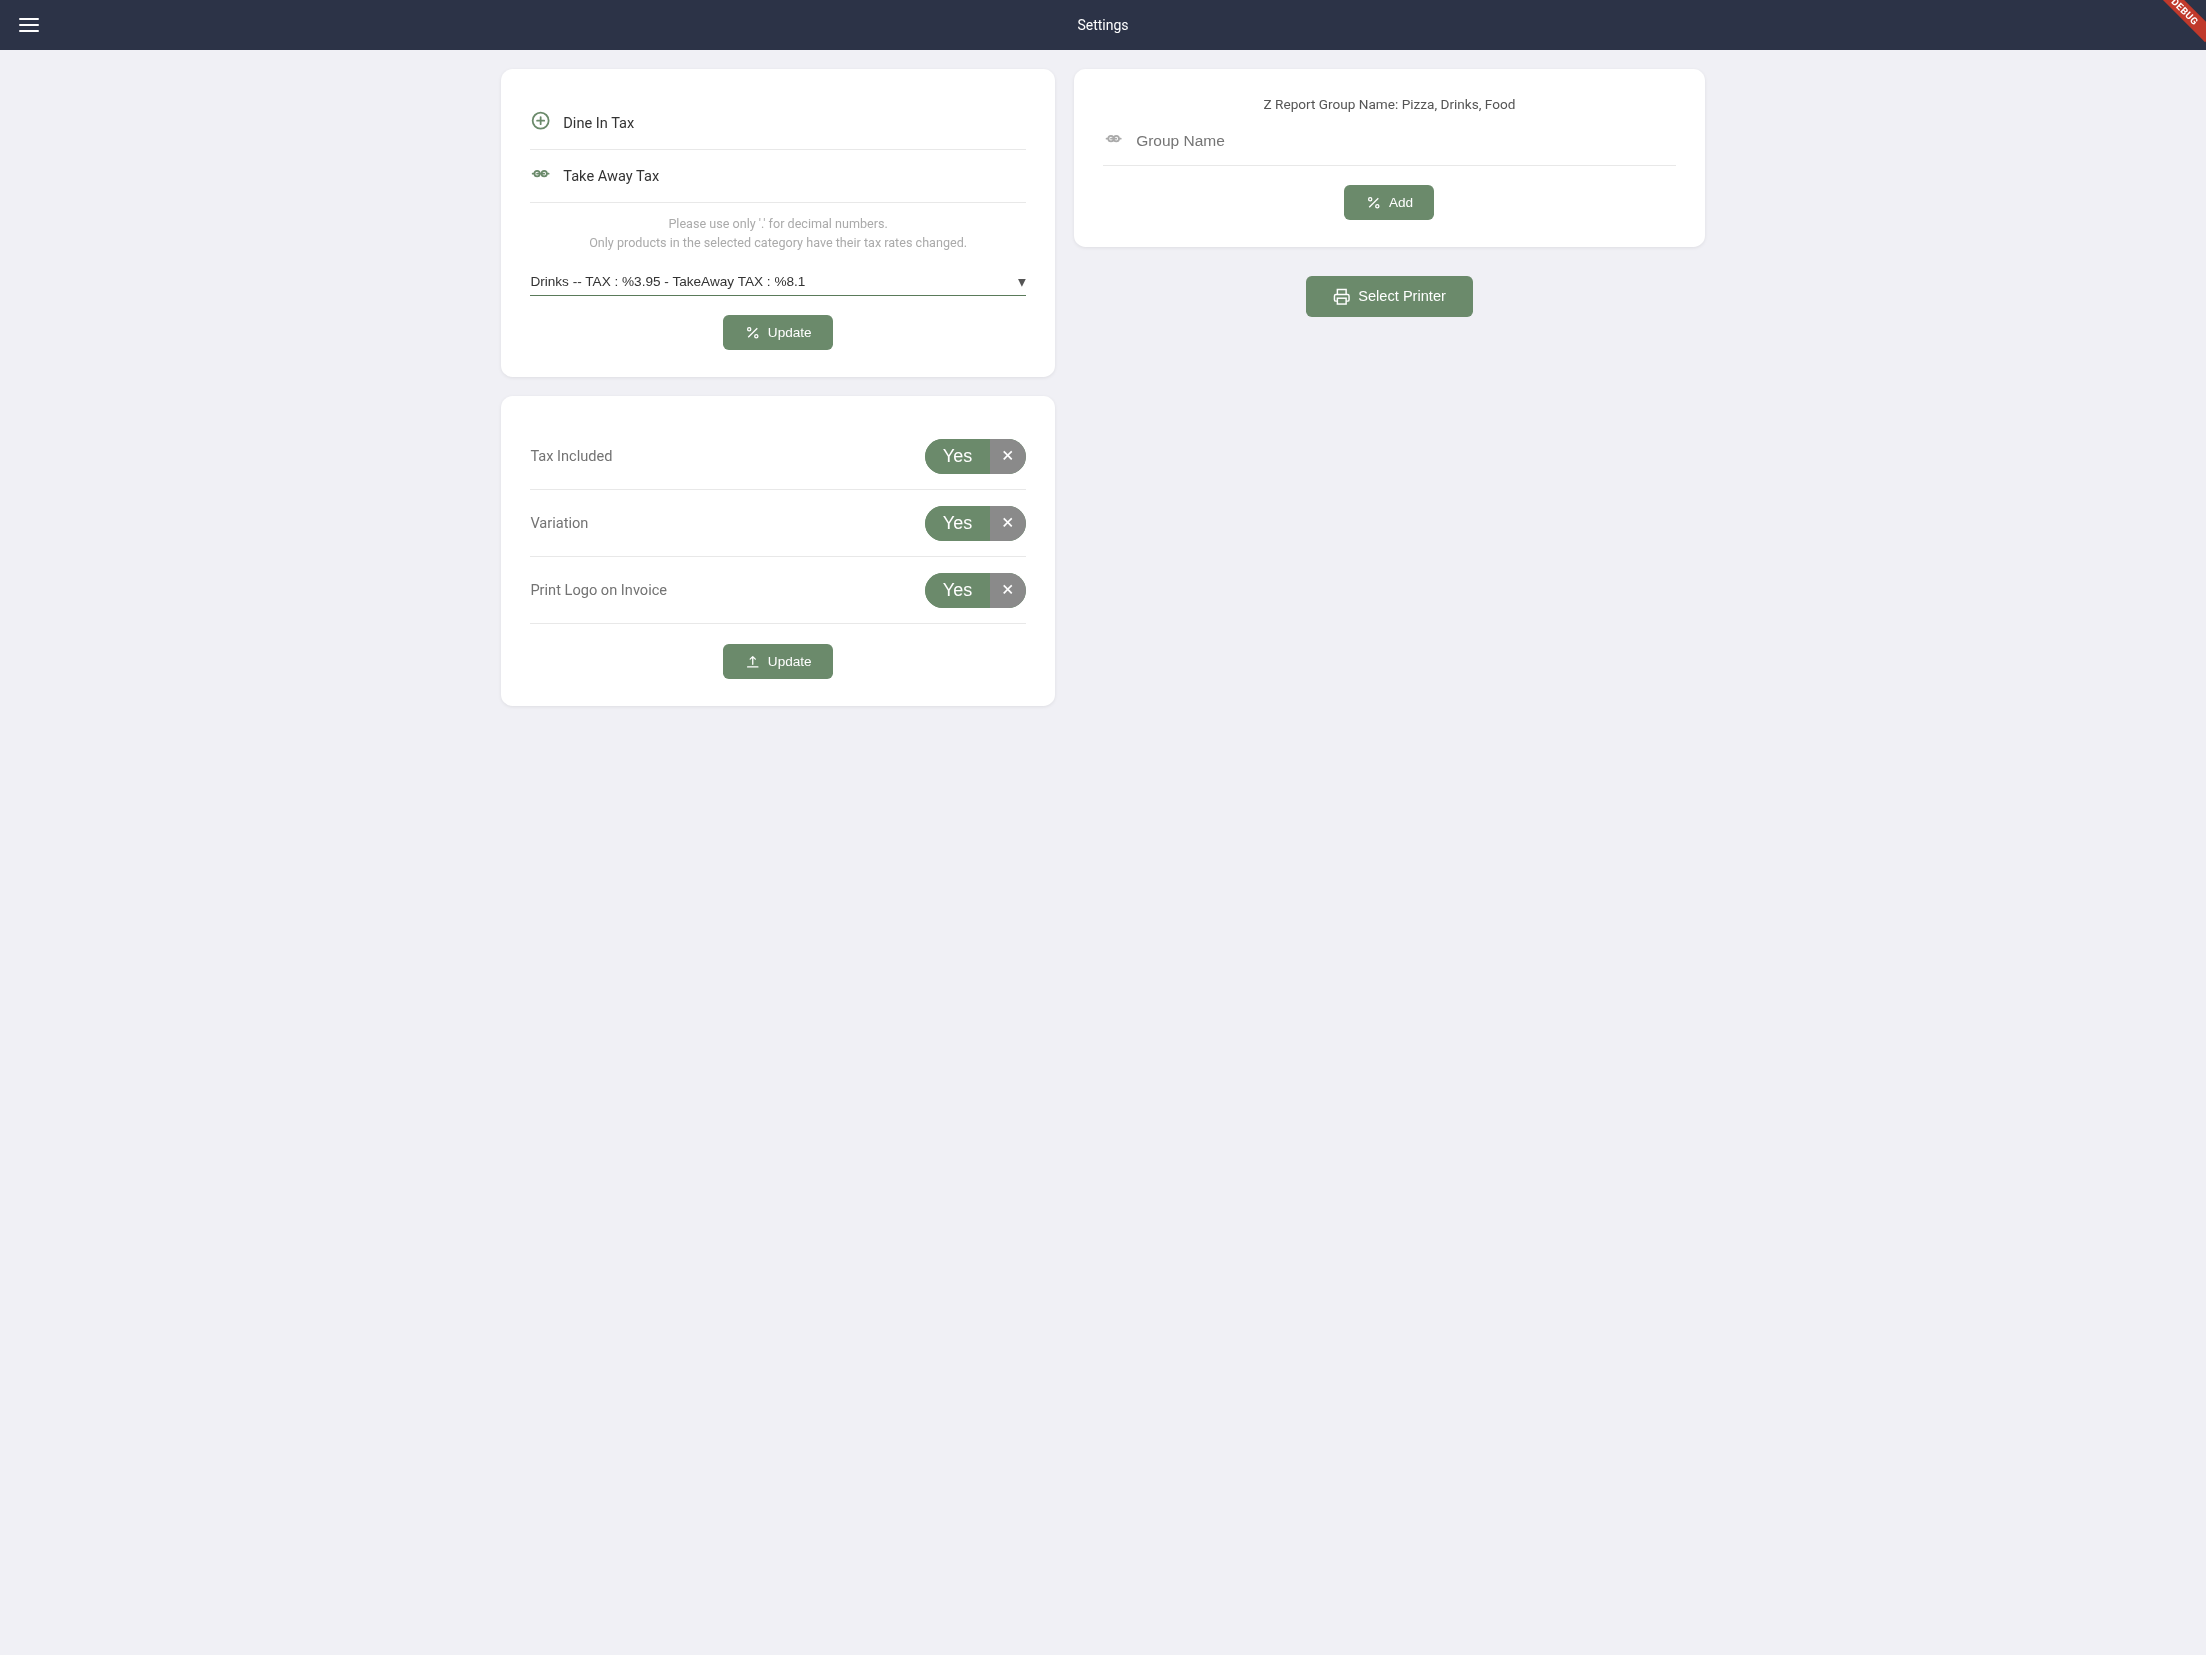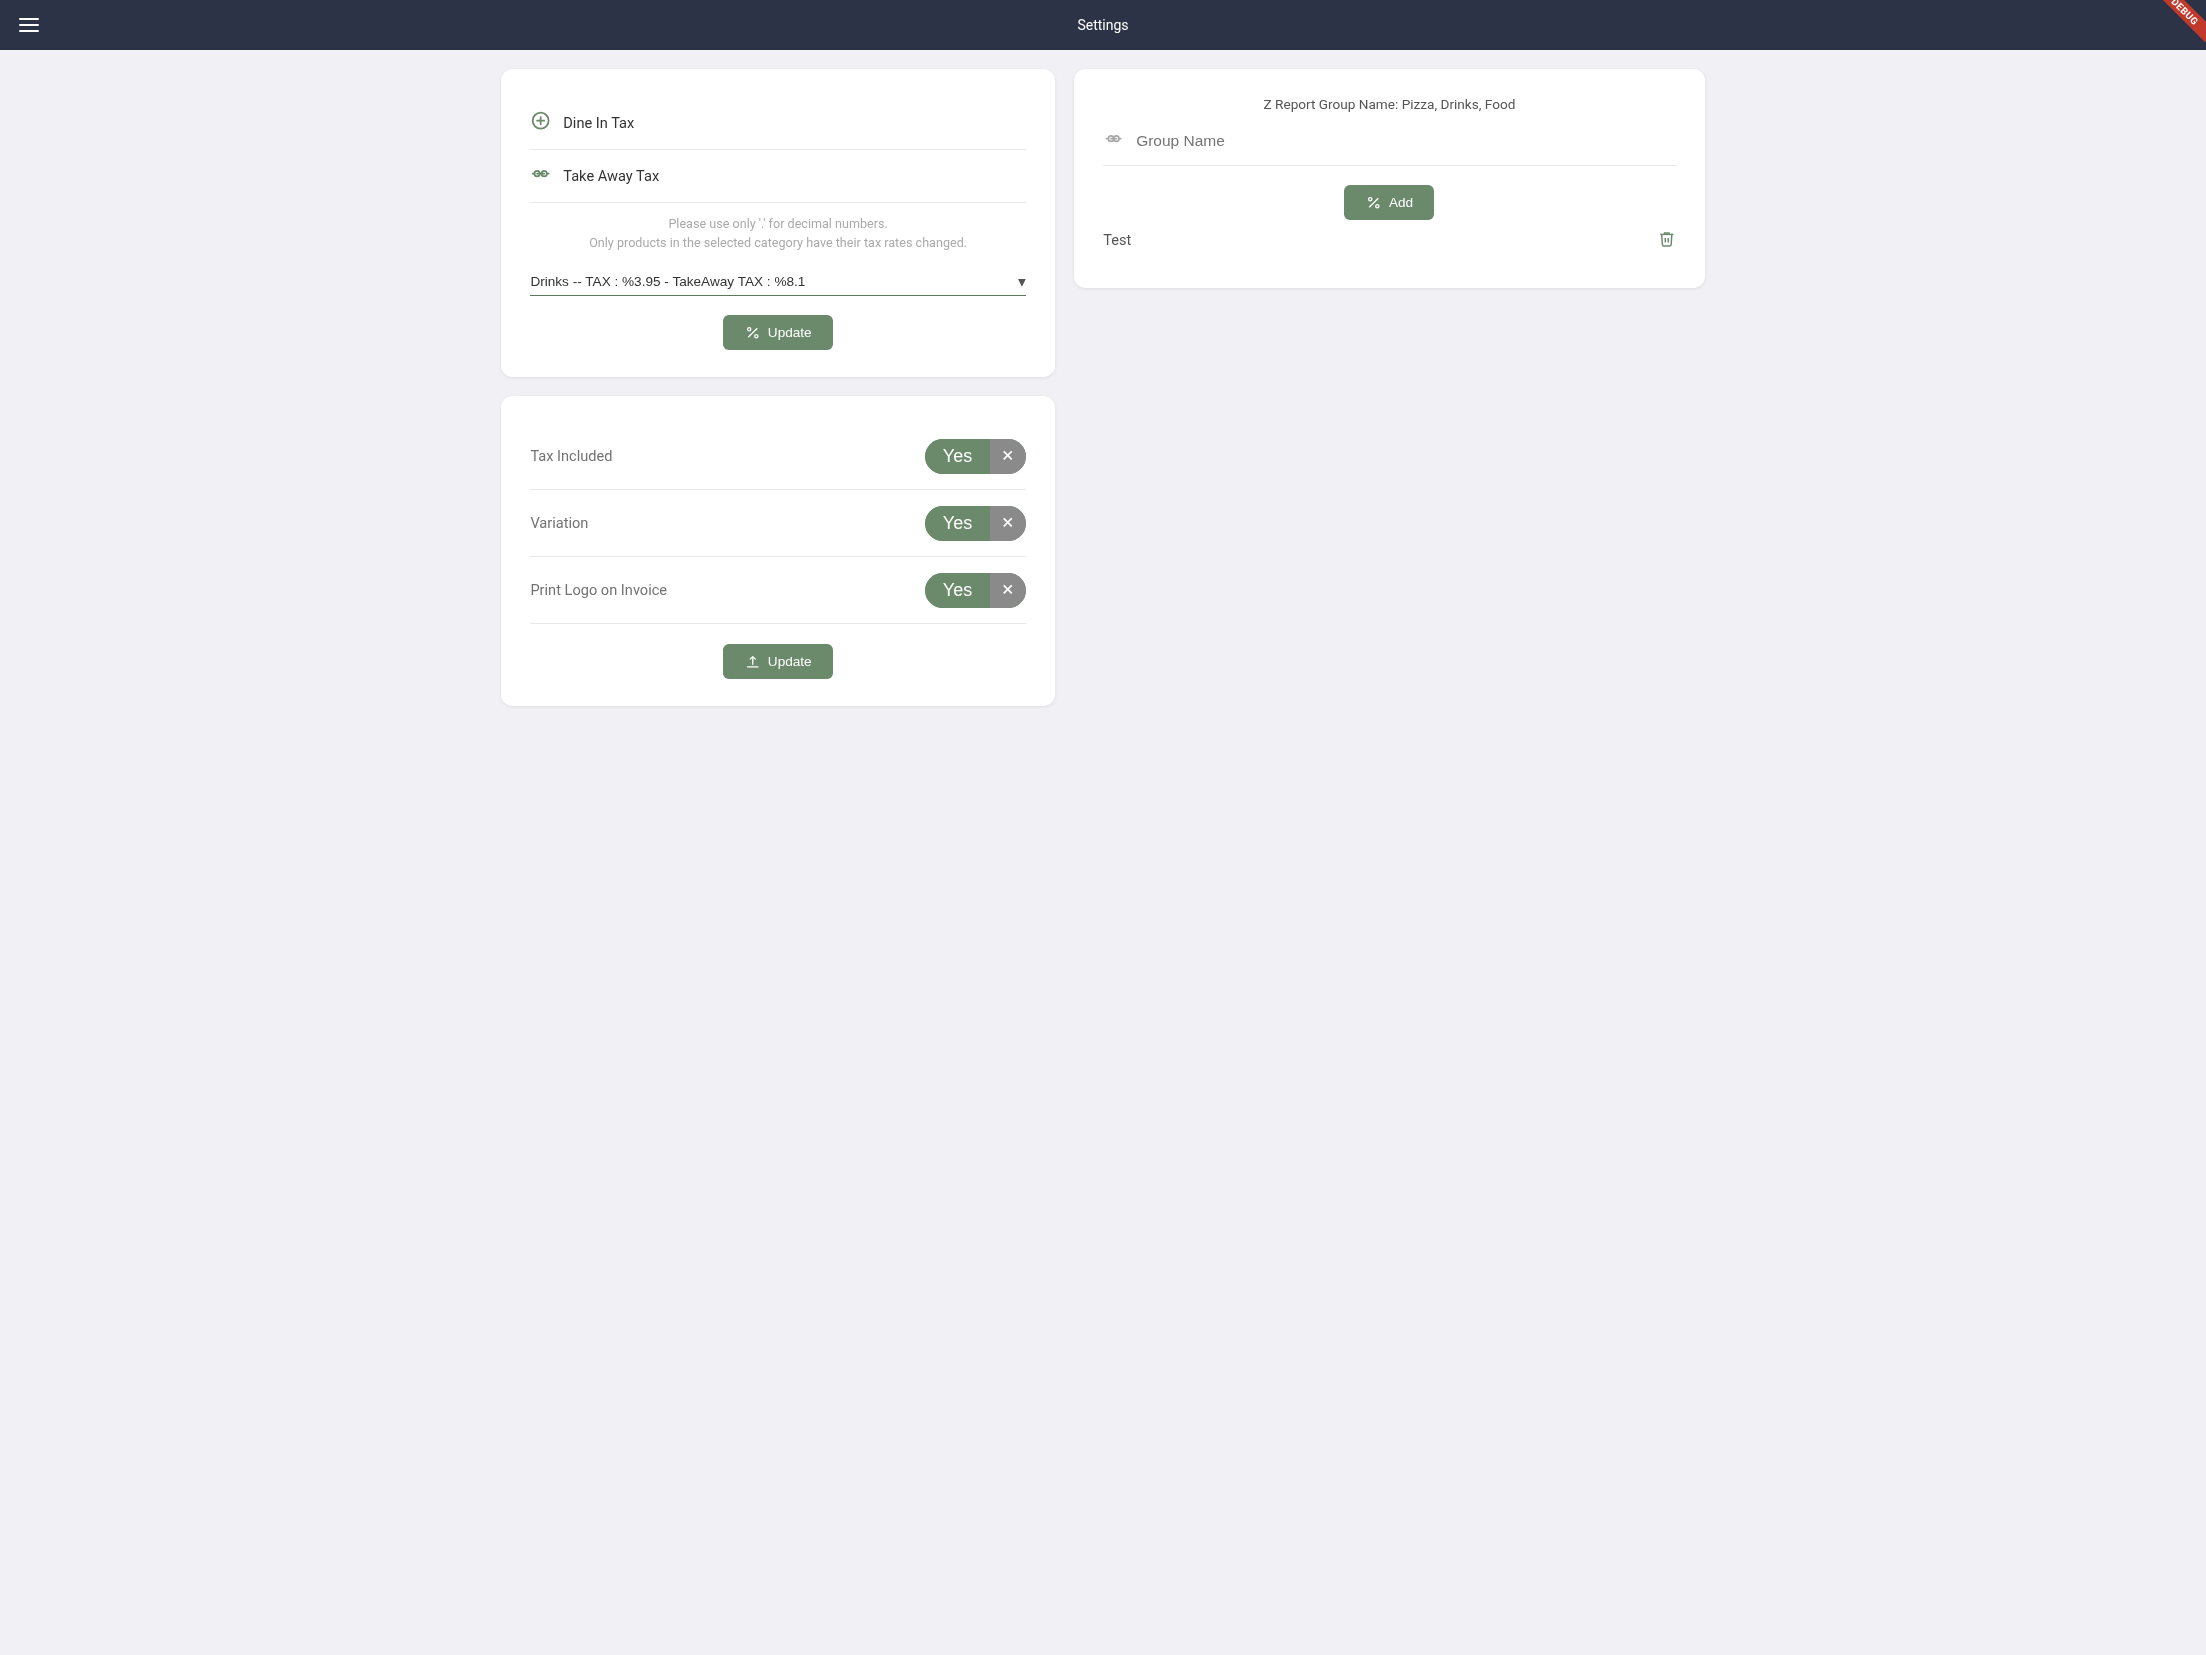--- a/index.html
+++ b/index.html
@@ -384,29 +384,28 @@
         <button class="btn-green">
           <svg class="svg-icon-white" viewBox="0 0 24 24">
             <line x1="19" y1="5" x2="5" y2="19"></line>
             <circle cx="6.5" cy="6.5" r="2.5"></circle>
             <circle cx="17.5" cy="17.5" r="2.5"></circle>
           </svg>
           <span>Add</span>
         </button>
       </div>
 
-      <div class="test-row">
-        <span class="test-label">Test</span>
-        <span class="trash-icon">
-          <svg width="17.5" height="17.5" viewBox="0 0 24 24" fill="none" stroke="#6b8a6b" stroke-width="2">
-            <polyline points="3 6 5 6 21 6"></polyline>
-            <path d="M19 6l-1 14a2 2 0 01-2 2H8a2 2 0 01-2-2L5 6"></path>
-            <path d="M10 11v6M14 11v6"></path>
-            <path d="M9 6V4h6v2"></path>
-          </svg>
-        </span>
-      </div>
     </div>
 
+    <div class="printer-btn-wrap">
+      <button class="btn-green" style="padding: 11.6px 27px; font-size: 14.6px;">
+        <svg class="svg-icon-white" viewBox="0 0 24 24" style="width:17.5px;height:17.5px;">
+          <polyline points="6 9 6 2 18 2 18 9"></polyline>
+          <path d="M6 18H4a2 2 0 01-2-2v-5a2 2 0 012-2h16a2 2 0 012 2v5a2 2 0 01-2 2h-2"></path>
+          <rect x="6" y="14" width="12" height="8"></rect>
+        </svg>
+        <span>Select Printer</span>
+      </button>
+    </div>
 
   </div>
 </div>
 
 
 </body></html>

